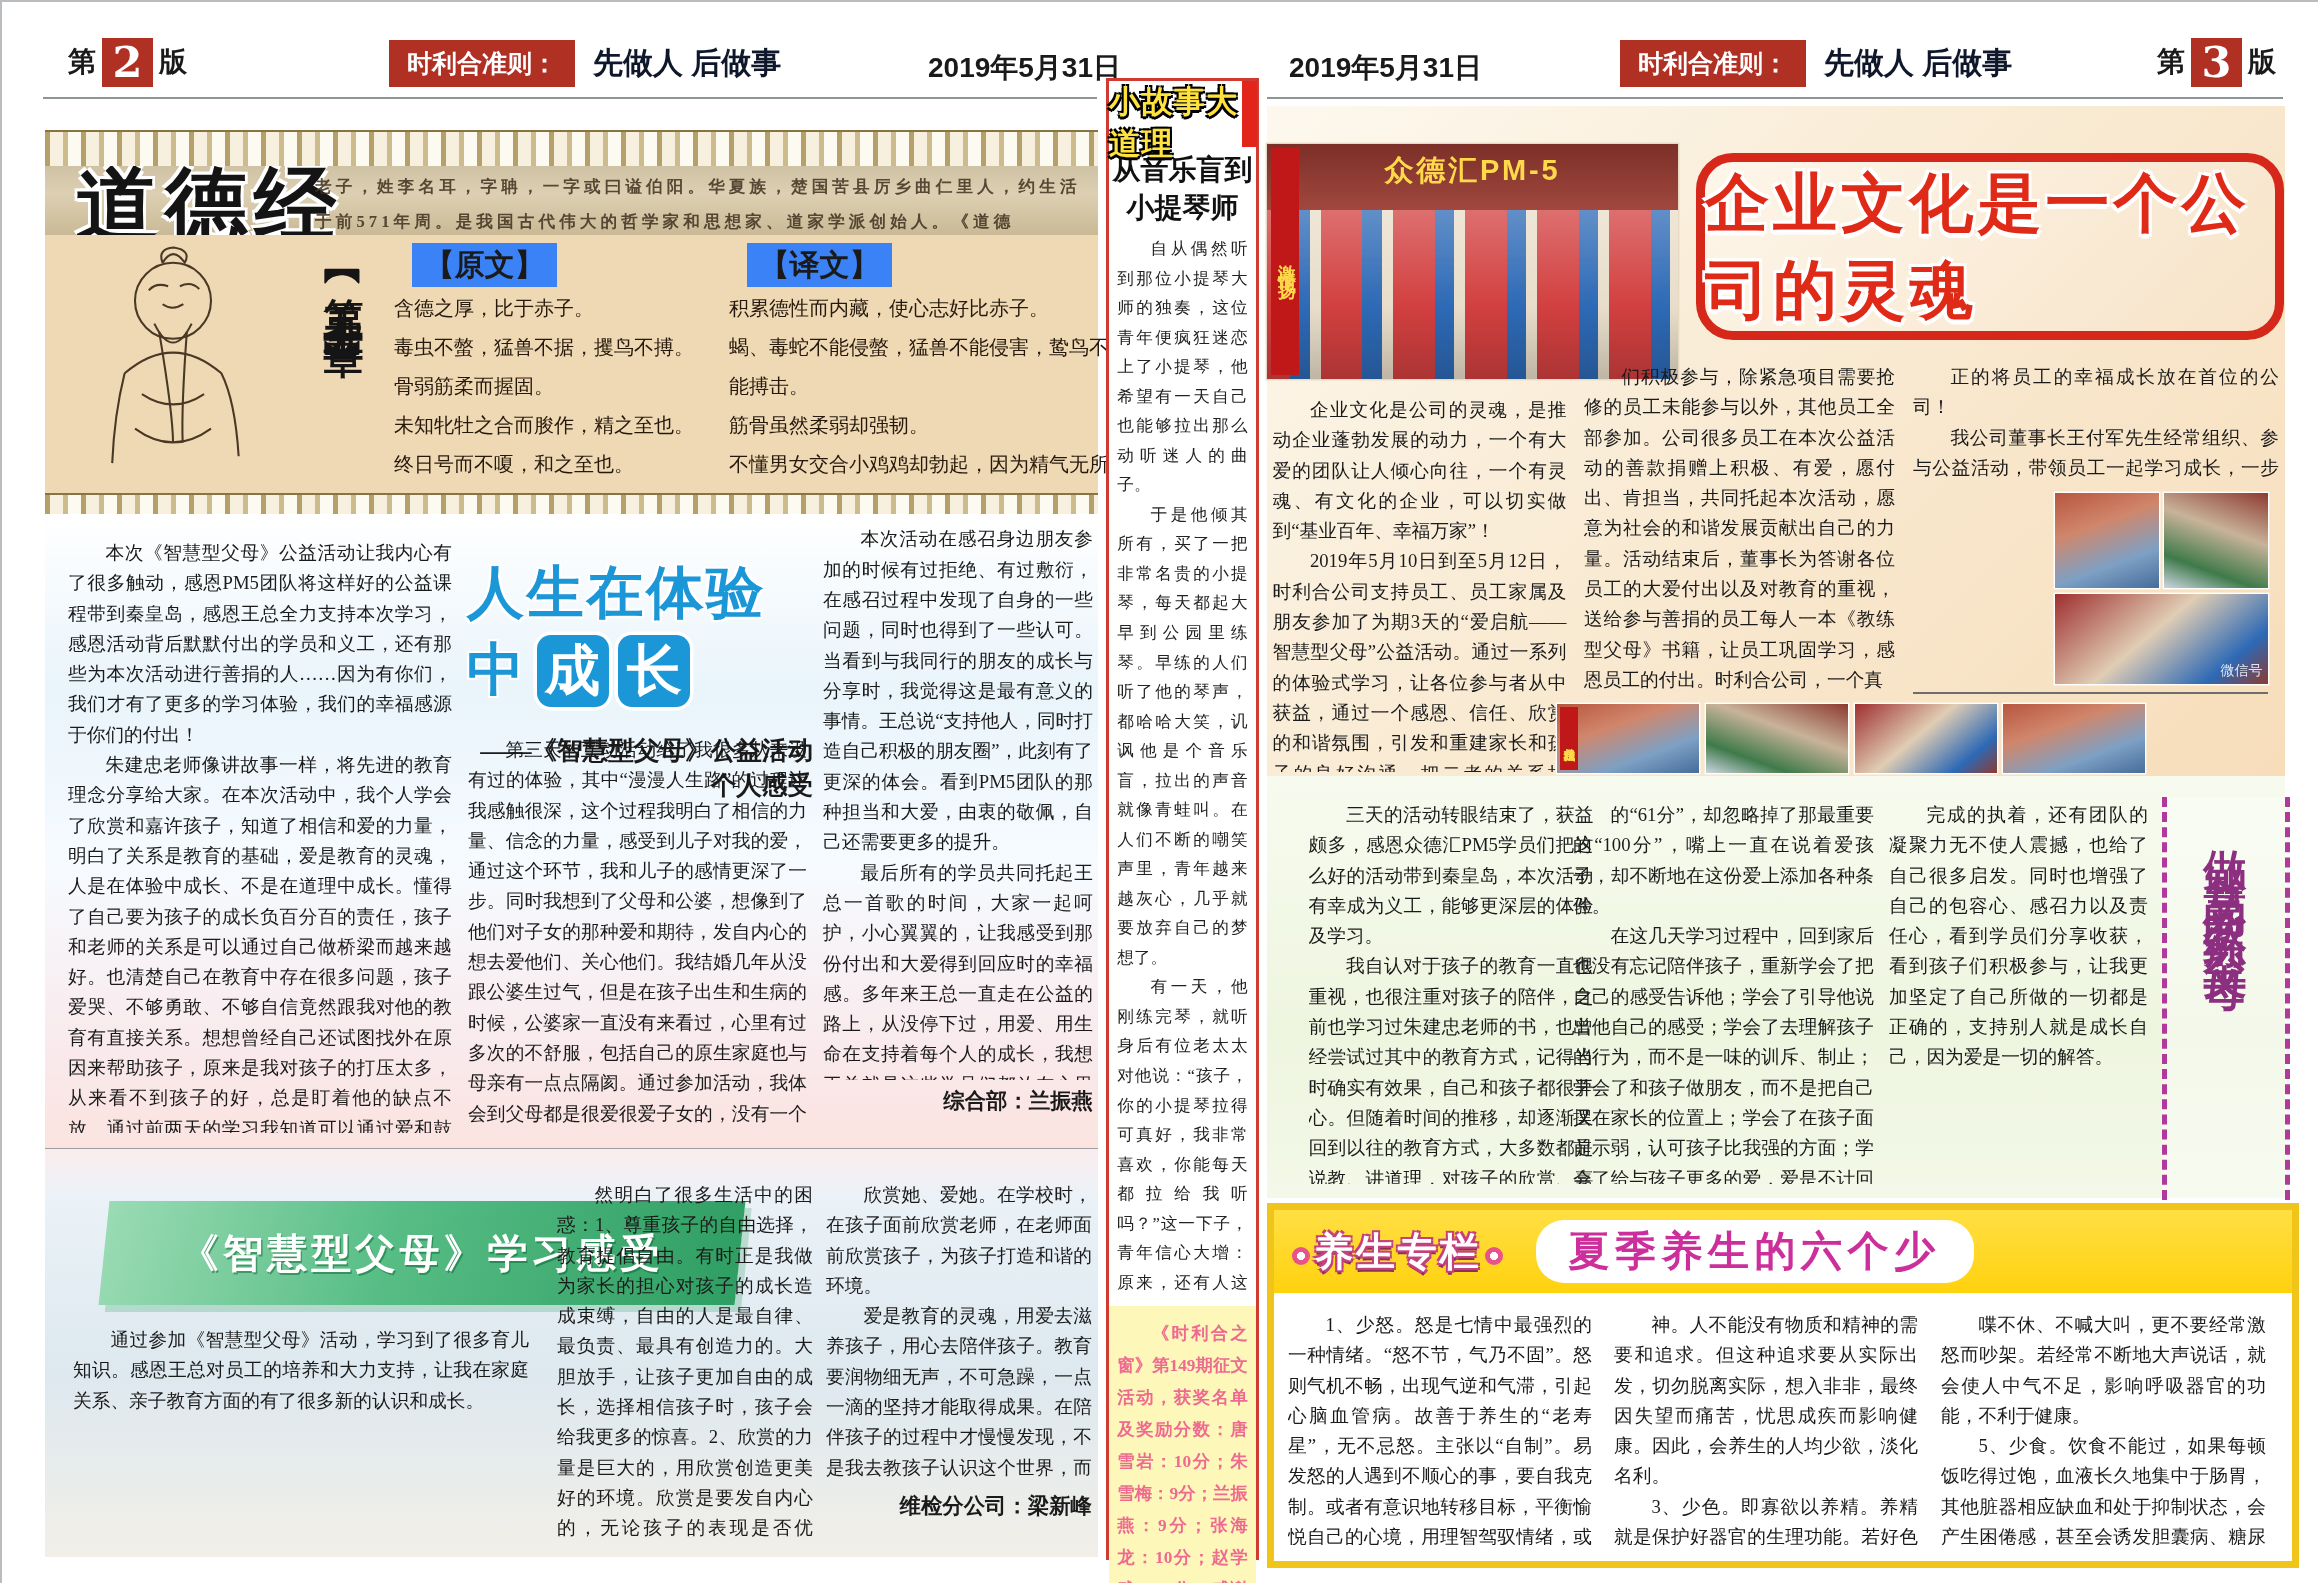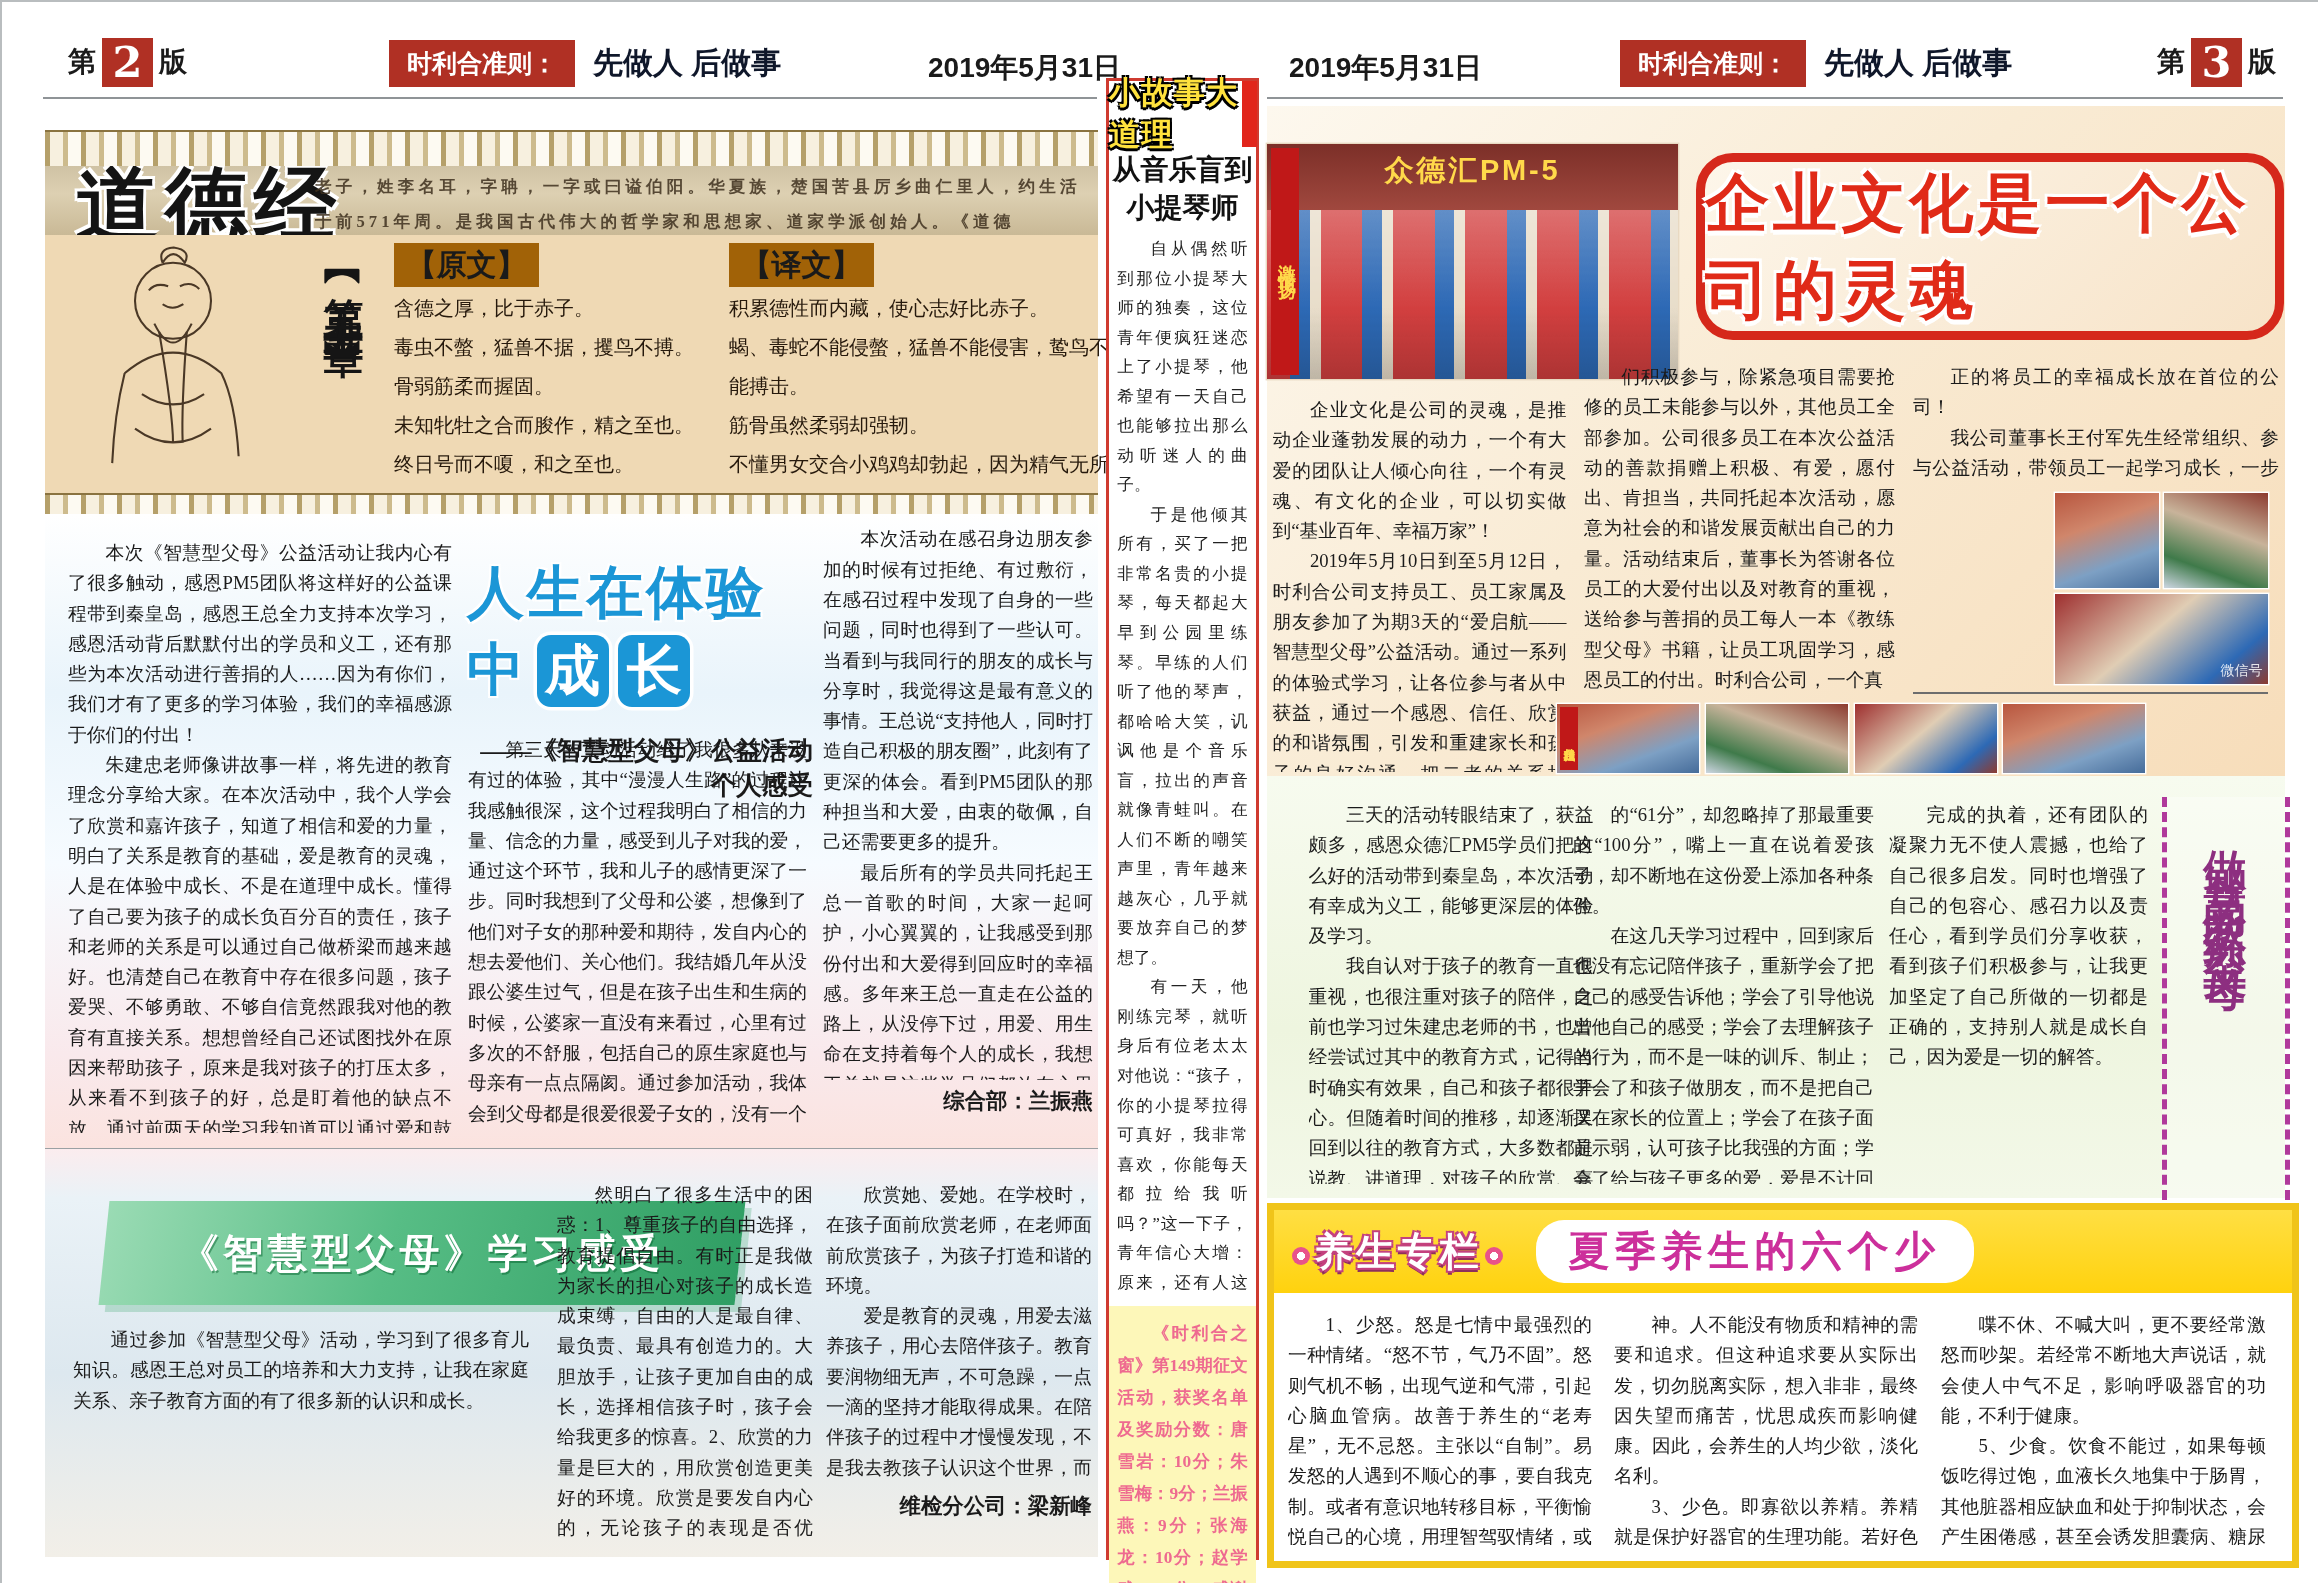--- a/index.html
+++ b/index.html
@@ -17,21 +17,21 @@
   .hdr-rule{height:0;border-top:2.8px solid #8f9497;box-shadow:0 5.5px 0 -2.8px #8f9497;}
   
   .deco-strip{background:repeating-linear-gradient(90deg,#b5a06a 0 4.8px,#f7f0df 4.8px 18px,#cdbb8d 18px 23px,#fdfaf2 23px 36px);
               border-top:2.8px solid #8a7340;border-bottom:2.8px solid #8a7340;}
   .ddj-paint{background:linear-gradient(180deg,#cfc2a4,#ddd0b2 40%,#c9b996);overflow:hidden;}
   .ddj-title{font-size:82px;font-weight:900;color:#141414;letter-spacing:7px;
              text-shadow:-2.8px -2.8px 0 #fff,2.8px -2.8px 0 #fff,-2.8px 2.8px 0 #fff,2.8px 2.8px 0 #fff,0 4.1px 0 #fff;}
   .ddj-bio{font-size:16.6px;line-height:2.1;color:rgba(62,48,30,.85);letter-spacing:4.1px;font-weight:600;}
   .ddj-box{background:#efd9b4;}
   .ddj-chapter{writing-mode:vertical-rl;font-size:40px;font-weight:900;letter-spacing:9.7px;color:#151515;}
-  .ddj-label{font-size:30px;font-weight:900;background:#a16207;padding:1.4px 12.4px;display:inline-block;}
+  .ddj-label{font-size:30px;font-weight:900;background:#3b82f6;padding:1.4px 12.4px;display:inline-block;margin-left:18px;}
   .ddj-text p{margin:0;font-size:20px;line-height:1.95;color:#26190c;text-indent:0;}
   
   .col{font-size:18.7px;line-height:1.62;text-align:justify;}
   .col p{margin:0;text-indent:2em;}
   .byline{font-weight:bold;font-size:21.4px;text-align:right;}
   
   .a1-bg{background:linear-gradient(180deg,#ffffff 0,#e9f4fb 28%,#f6fbff 55%,#f9e9ec 85%,#fbe3df 100%);}
   .a1-title{font-family:"Liberation Sans","DejaVu Sans",sans-serif;font-weight:900;font-size:57px;color:#1b96d6;letter-spacing:2.8px;
             text-shadow:-2.1px -2.1px 0 #fff,2.1px -2.1px 0 #fff,-2.1px 2.1px 0 #fff,2.1px 2.1px 0 #fff;}
   .a1-box{display:inline-block;width:72px;height:72px;background:#1b96d6;border-radius:14px;color:#fff;
@@ -193,21 +193,21 @@
         <p>然明白了很多生活中的困惑：1、尊重孩子的自由选择，教育提倡自由。有时正是我做为家长的担心对孩子的成长造成束缚，自由的人是最自律、最负责、最具有创造力的。大胆放手，让孩子更加自由的成长，选择相信孩子时，孩子会给我更多的惊喜。2、欣赏的力量是巨大的，用欣赏创造更美好的环境。欣赏是要发自内心的，无论孩子的表现是否优秀，都要</p>
       </div>
     <div class="abs col" style="left:781px;top:31px;width:266px;height:304px;overflow:hidden;">
         <p>欣赏她、爱她。在学校时，在孩子面前欣赏老师，在老师面前欣赏孩子，为孩子打造和谐的环境。</p>
         <p>爱是教育的灵魂，用爱去滋养孩子，用心去陪伴孩子。教育要润物细无声，不可急躁，一点一滴的坚持才能取得成果。在陪伴孩子的过程中才慢慢发现，不是我去教孩子认识这个世界，而是我要陪孩子一起学习，一起感受这个世界的美好。</p>
       </div>
     <div class="abs byline" style="left:781px;top:342px;width:266px;">维检分公司：梁新峰</div>
   </div>
 
   <div class="abs story" style="left:1104px;top:76px;width:147px;height:1476px;">
-    <div class="story-hdr" style="height:66px;display:flex;align-items:center;justify-content:center;">
+    <div class="story-hdr" style="height:66px;display:flex;justify-content:center;">
       <span class="txt">小故事大道理</span>
       <span class="bar"></span>
     </div>
     <div class="story-title" style="text-align:center;margin:4.1px 2.8px 7px;">从音乐盲到小提琴师</div>
     <div class="story-body" style="margin:0 8.3px;height:1065px;overflow:hidden;">
         <p>自从偶然听到那位小提琴大师的独奏，这位青年便疯狂迷恋上了小提琴，他希望有一天自己也能够拉出那么动听迷人的曲子。</p>
         <p>于是他倾其所有，买了一把非常名贵的小提琴，每天都起大早到公园里练琴。早练的人们听了他的琴声，都哈哈大笑，讥讽他是个音乐盲，拉出的声音就像青蛙叫。在人们不断的嘲笑声里，青年越来越灰心，几乎就要放弃自己的梦想了。</p>
         <p>有一天，他刚练完琴，就听身后有位老太太对他说：“孩子，你的小提琴拉得可真好，我非常喜欢，你能每天都拉给我听吗？”这一下子，青年信心大增：原来，还有人这么喜欢我的琴声啊！从此之后，青年天天满怀信心地给那位老人拉琴听；但老太太从来都只是微笑着听，一句话都不跟他交流。</p>
       </div>
     <div class="story-note" style="margin:7px 0 0;padding:12.4px 8.3px;height:274px;overflow:hidden;">

